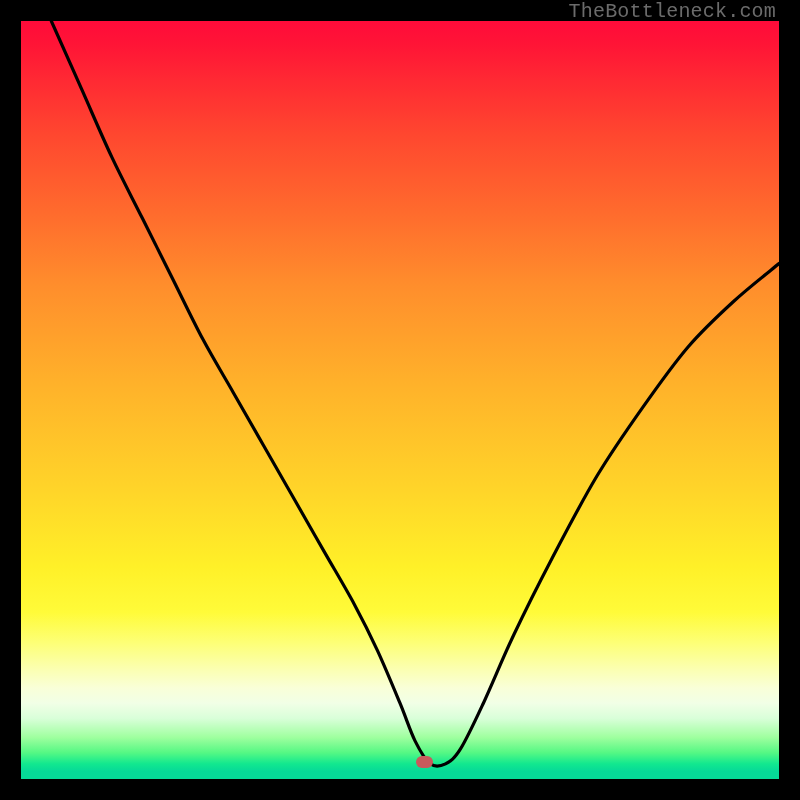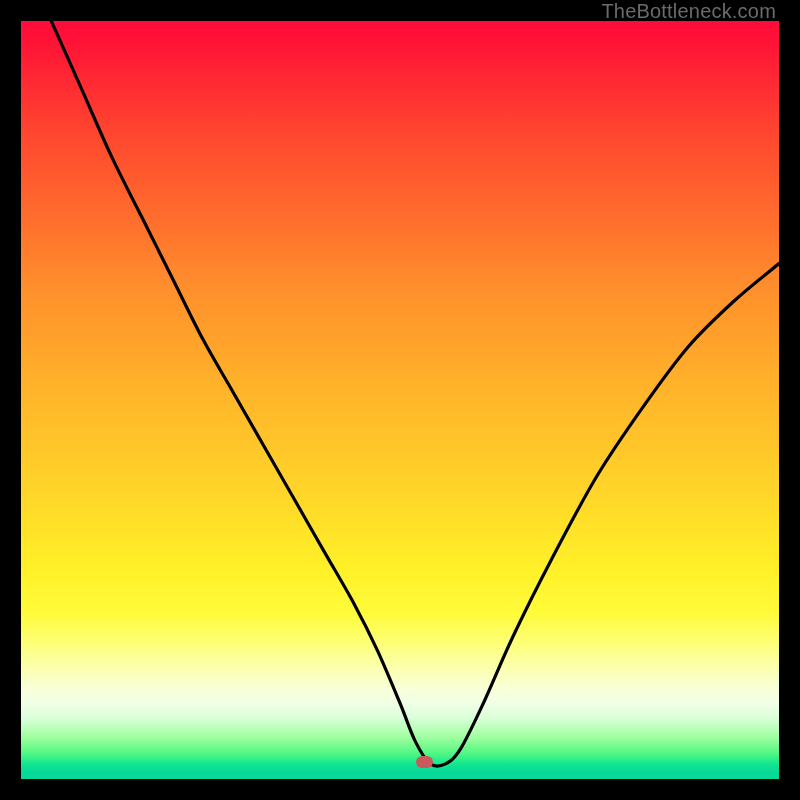--- a/index.html
+++ b/index.html
@@ -45,21 +45,21 @@
   }
   .marker {
     position: absolute;
     width: 17px; height: 12px;
     border-radius: 6px;
     background: #c85a5c;
   }
   .watermark {
     position: absolute;
     top: 0; right: 24px;
-    font-family: Liberation Sans, sans-serif;
+    font-family: Liberation Mono, monospace;
     font-size: 20px;
     letter-spacing: 0.2px;
     color: #6b6b6b;
   }
 </style>
 </head>
 <body>
 
 <div class="frame">
 

